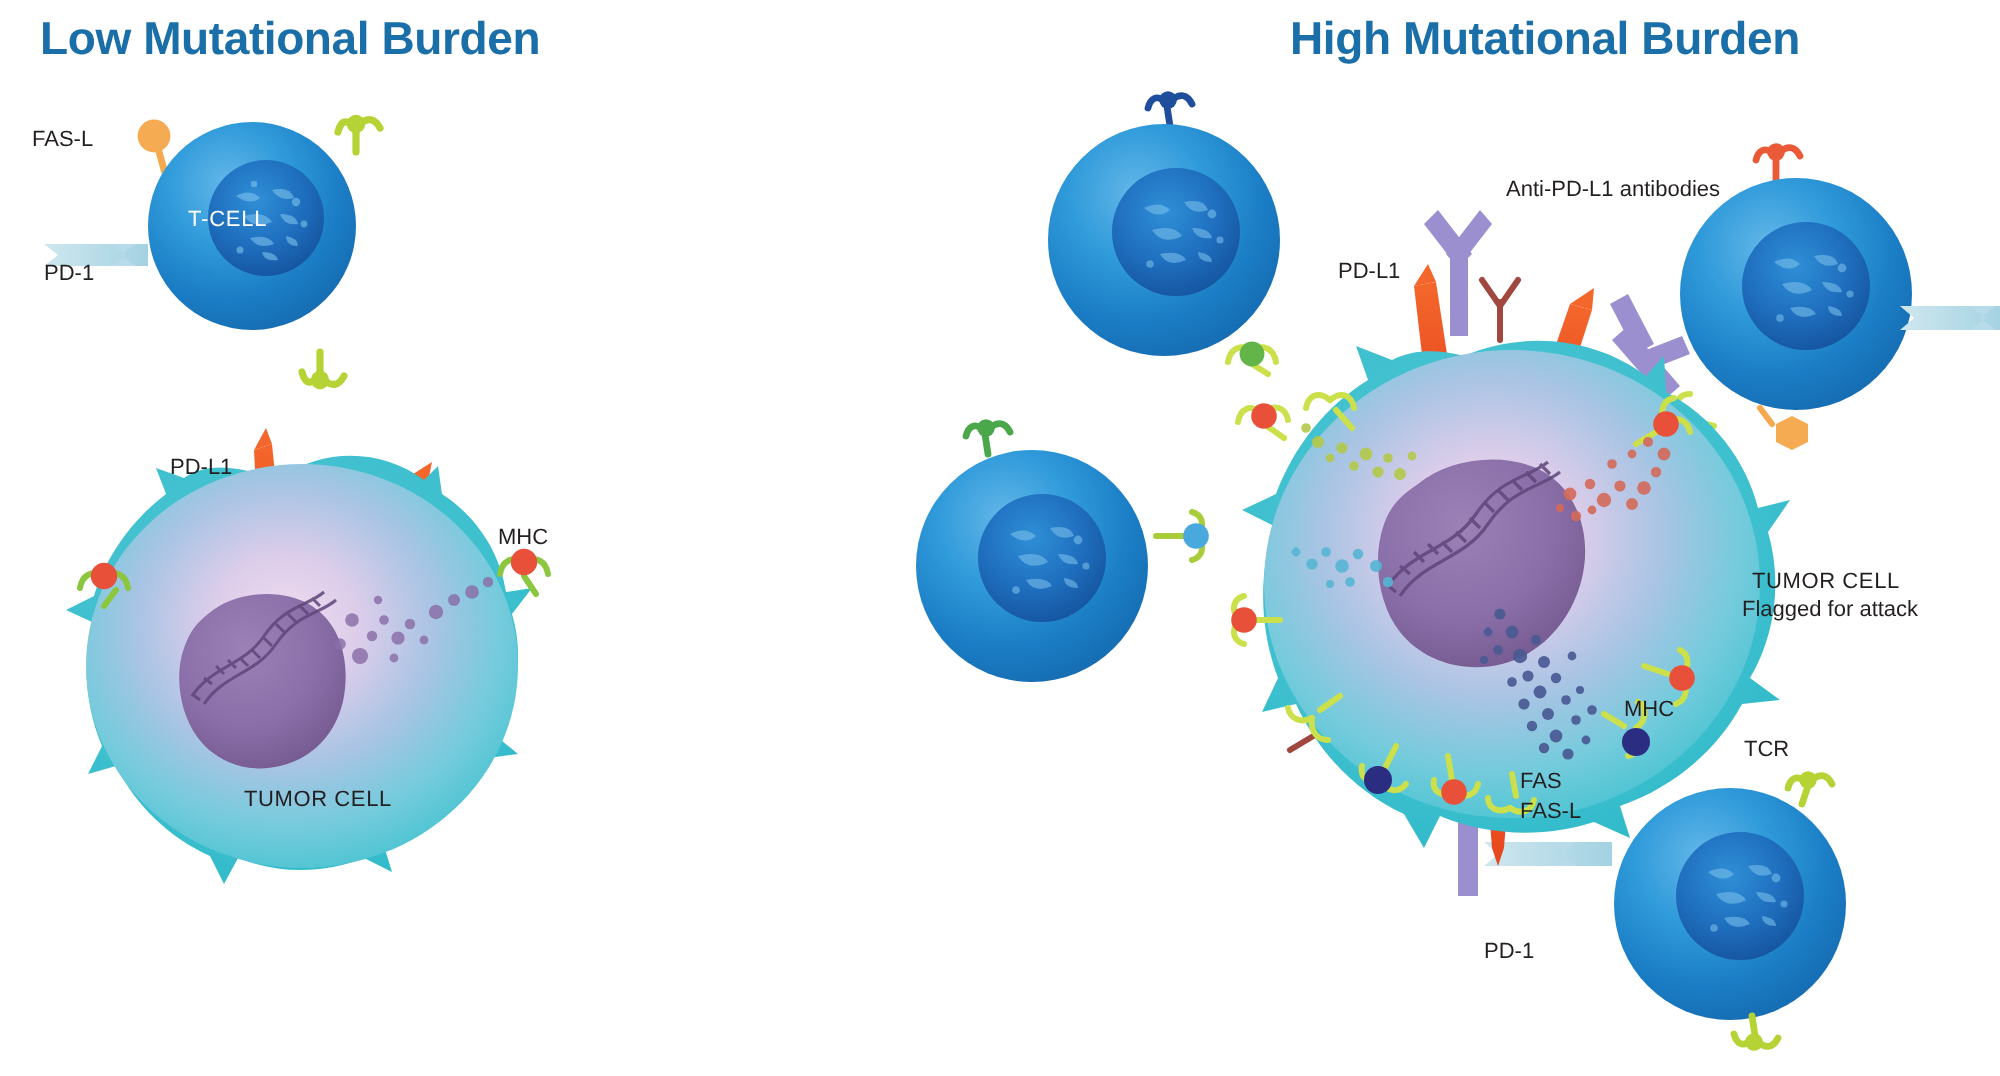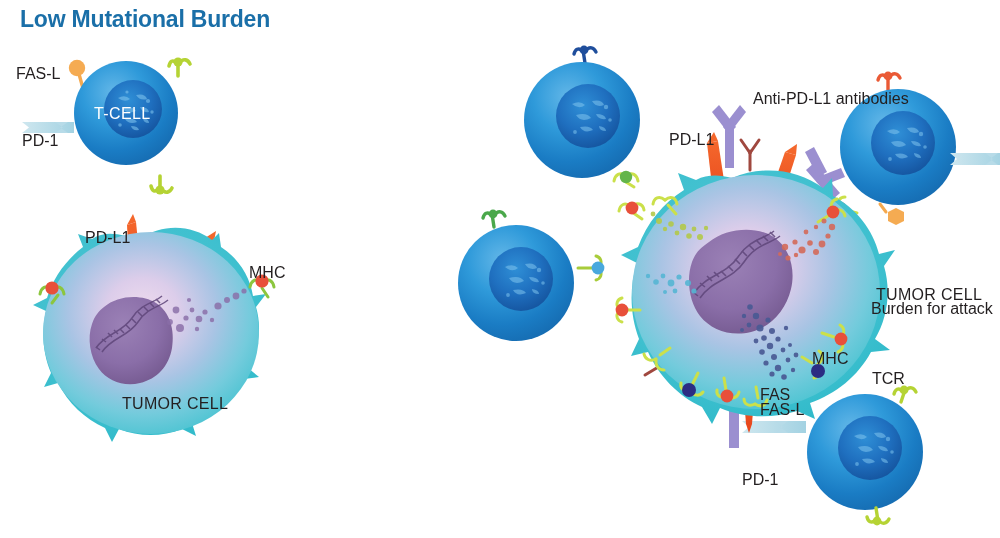--- a/index.html
+++ b/index.html
@@ -16,21 +16,21 @@
     font-weight:700;
     letter-spacing:-0.2px;
     color:#1a6fa8;
     white-space:nowrap;
   }
   #title-low{left:20px;top:6px;}
   #title-high{left:645px;top:6px;}
 
   .lbl{
     position:absolute;
-    font-size:16px;
+    font-size:11px;
     color:#231f20;
     white-space:nowrap;
     line-height:1.25;
   }
 </style>
 </head>
 <body>
 
 <div id="stage">
 
@@ -572,31 +572,32 @@
             <circle cx="786" cy="328" r="2.2"></circle>
           <circle cx="790" cy="345" r="2.0"></circle>
             <circle cx="796" cy="355" r="2.4"></circle>
         </g>
       </g>
     </g>
   </svg>
 
   <div class="panel-title" id="title-low">Low Mutational Burden</div>
 
+  <div class="panel-title" id="title-high">High Mutational Burden</div>
 
   <div class="lbl" style="left:16px;top:64px;">FAS-L</div>
   <div class="lbl" style="left:22px;top:131px;">PD-1</div>
   <div class="lbl" style="left:94px;top:104px;color:#ffffff;letter-spacing:0.4px;">T-CELL</div>
   <div class="lbl" style="left:85px;top:228px;">PD-L1</div>
   <div class="lbl" style="left:249px;top:263px;">MHC</div>
   <div class="lbl" style="left:122px;top:394px;letter-spacing:0.3px;">TUMOR CELL</div>
 
   <div class="lbl" style="left:753px;top:89px;">Anti-PD-L1 antibodies</div>
   <div class="lbl" style="left:669px;top:130px;">PD-L1</div>
   <div class="lbl" style="left:876px;top:285px;letter-spacing:0.3px;">TUMOR CELL</div>
-  <div class="lbl" style="left:871px;top:299px;">Burden for attack</div>
+  <div class="lbl" style="left:871px;top:299px;">Flagged for attack</div>
   <div class="lbl" style="left:812px;top:349px;">MHC</div>
   <div class="lbl" style="left:831px;top:369px;margin-left:41px;">TCR</div>
   <div class="lbl" style="left:760px;top:385px;text-align:center;">FAS</div>
   <div class="lbl" style="left:760px;top:400px;">FAS-L</div>
   <div class="lbl" style="left:742px;top:470px;">PD-1</div>
 
 </div>
 
 </body></html>

